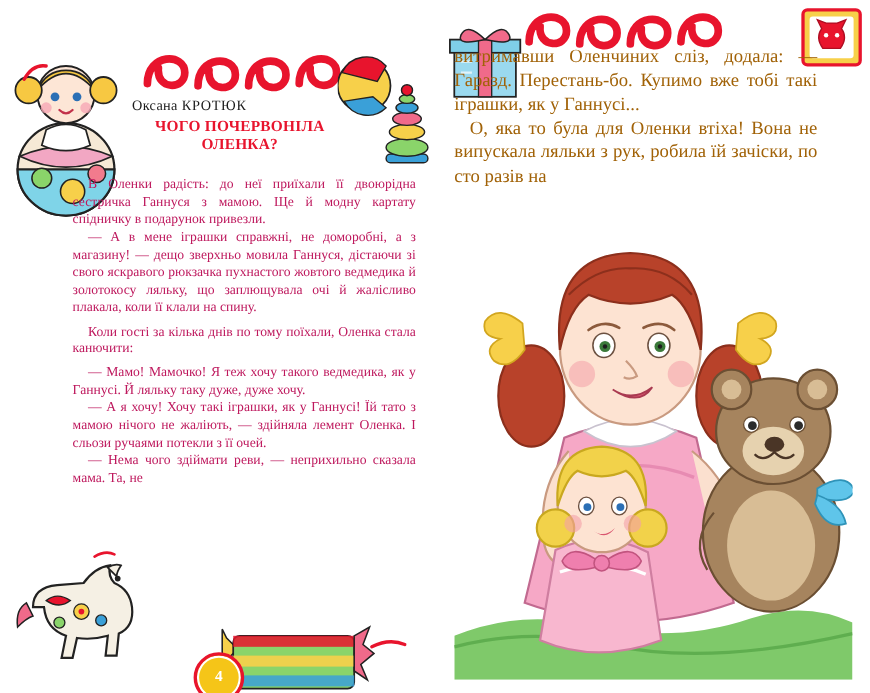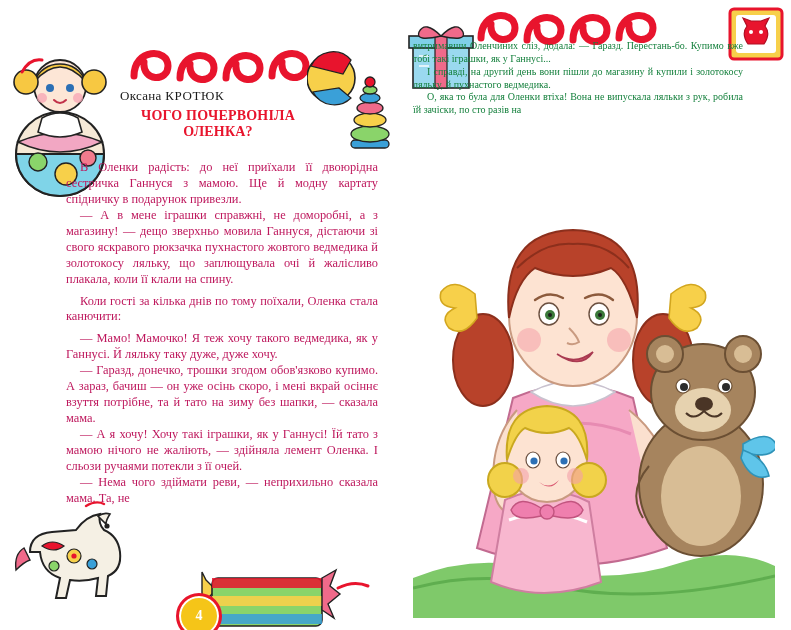--- a/index.html
+++ b/index.html
@@ -59,24 +59,24 @@
     color:#be185d;
     hyphens:auto;
   }
   .body-left p{margin:0 0 0 0;text-indent:14px;}
   .body-left p.gap{margin-top:6px;}
 
   .body-right{
     position:absolute;
     left:18px;top:40px;
     width:330px;
-    font-size:10px;
+    font-size:17px;
     line-height:1.285;
     text-align:justify;
-    color:#15803d;
+    color:#a16207;
   }
   .body-right p{margin:0;text-indent:14px;}
   .body-right p.no-ind{text-indent:0;}
 
   
   .page-num{
     position:absolute;
     left:176px;top:555px;
     width:40px;height:40px;
     border-radius:50%;
@@ -148,21 +148,20 @@
       <span class="family">КРОТЮК</span>
     </div>
 
     <div class="title">ЧОГО ПОЧЕРВОНІЛА ОЛЕНКА?</div>
 
     <div class="body-left">
       <p>В Оленки радість: до неї приїхали її двоюрідна сестричка Ганнуся з мамою. Ще й модну картату спідничку в подарунок привезли.</p>
       <p>— А в мене іграшки справжні, не доморобні, а з магазину! — дещо зверхньо мовила Ганнуся, дістаючи зі свого яскравого рюкзачка пухнастого жовтого ведмедика й золотокосу ляльку, що заплющувала очі й жалісливо плакала, коли її клали на спину.</p>
       <p class="gap">Коли гості за кілька днів по тому поїхали, Оленка стала канючити:</p>
       <p class="gap">— Мамо! Мамочко! Я теж хочу такого ведмедика, як у Ганнусі. Й ляльку таку дуже, дуже хочу.</p>
-      <p>— Гаразд, донечко, трошки згодом обов'язково купимо. А зараз, бачиш — он уже осінь скоро, і мені вкрай осіннє взуття потрібне, та й тато на зиму без шапки, — сказала мама.</p>
       <p>— А я хочу! Хочу такі іграшки, як у Ганнусі! Їй тато з мамою нічого не жаліють, — здійняла лемент Оленка. І сльози ручаями потекли з її очей.</p>
       <p>— Нема чого здіймати реви, — неприхильно сказала мама. Та, не</p>
     </div>
 
     <svg class="art horse" width="132" height="112" viewBox="0 0 132 112">
       <path d="M24,52 q0,-18 22,-20 l24,-2 q10,-14 24,-16 q-2,10 4,16 q14,6 16,22 q2,18 -12,24 l-2,20 l-10,0 l2,-18 q-14,4 -28,2 l-4,18 l-10,0 l4,-20 q-18,-6 -20,-26z" fill="#f5f0e4" stroke="#222" stroke-width="2"></path>
       <path d="M92,16 q6,-4 12,-2 q-4,6 -4,10z" fill="#f5f0e4" stroke="#222" stroke-width="1.6"></path>
       <circle cx="101" cy="26" r="2.6" fill="#222"></circle>
       <path d="M36,46 q10,-8 22,0 q-10,8 -22,0z" fill="#e8142d" stroke="#222" stroke-width="1.2"></path>
       <circle cx="68" cy="56" r="7" fill="#f7d04a" stroke="#222" stroke-width="1.2"></circle>
@@ -204,21 +203,20 @@
     <svg class="art cat-box" width="58" height="56" viewBox="0 0 58 56">
       <rect x="3" y="3" width="52" height="50" rx="4" fill="#f7d04a" stroke="#e8142d" stroke-width="3"></rect>
       <rect x="9" y="9" width="40" height="38" rx="3" fill="#fff"></rect>
       <path d="M20,20 l-4,-8 l8,3 h10 l8,-3 l-4,8 q6,8 -1,18 h-16 q-7,-10 -1,-18z" fill="#e8142d" stroke="#b00d22" stroke-width="1.2"></path>
       <circle cx="24" cy="26" r="2" fill="#fff"></circle>
       <circle cx="34" cy="26" r="2" fill="#fff"></circle>
     </svg>
 
     <div class="body-right">
       <p class="no-ind">витримавши Оленчиних сліз, додала: — Гаразд. Перестань-бо. Купимо вже тобі такі іграшки, як у Ганнусі...</p>
-      <p>І справді, на другий день вони пішли до магазину й купили і золотокосу ляльку, й пухнастого ведмедика.</p>
       <p>О, яка то була для Оленки втіха! Вона не випускала ляльки з рук, робила їй зачіски, по сто разів на</p>
     </div>
 
     <svg class="art girl-art" width="362" height="470" viewBox="0 0 362 470">
 
       <path d="M0,430 q60,-24 120,-10 q80,18 150,-6 q50,-16 92,4 l0,52 l-362,0z" fill="#7fc96a"></path>
       <path d="M0,440 q70,-18 140,-2 q90,20 222,-10" fill="none" stroke="#5fae4f" stroke-width="3"></path>
 
       <path d="M100,250 q60,-26 120,0 l34,150 q-96,34 -190,0z" fill="#f6a8c6" stroke="#c26a90" stroke-width="2"></path>
       <path d="M108,286 q56,-22 110,0" fill="none" stroke="#e78bb2" stroke-width="3"></path>

